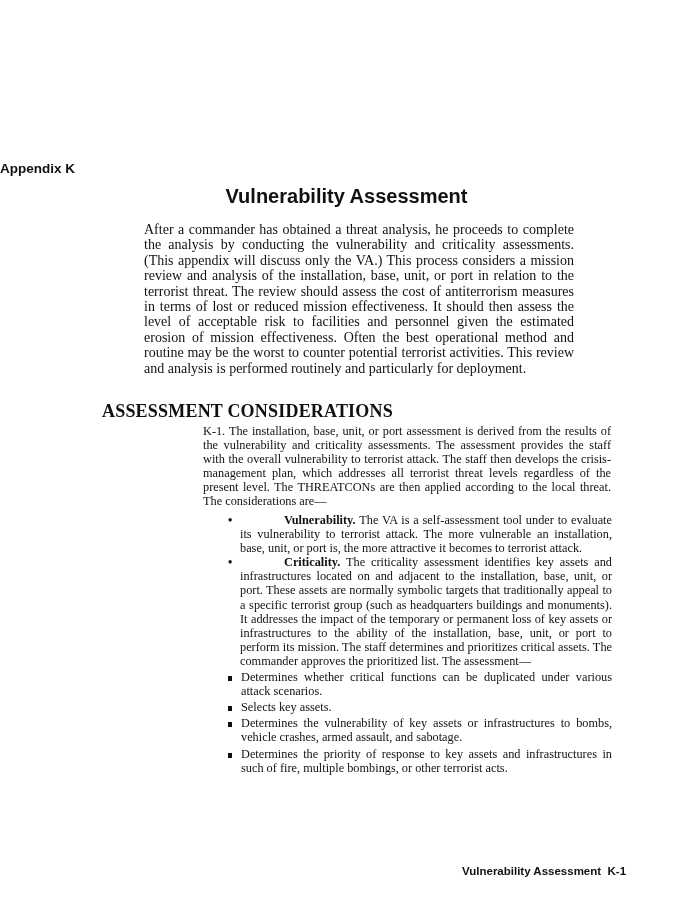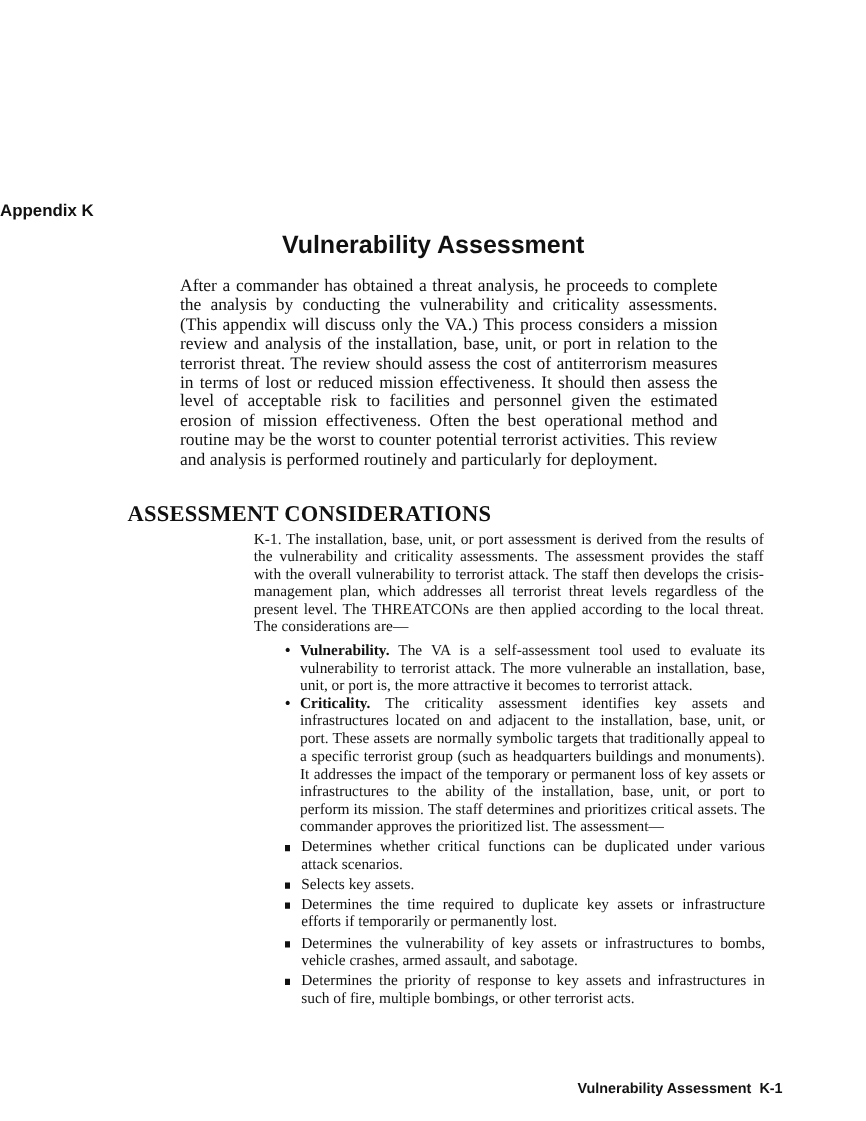--- a/index.html
+++ b/index.html
@@ -16,21 +16,21 @@
   .section-heading { position: absolute; top: 401px; left: 102px;
     font-family: "Liberation Serif", serif; font-weight: bold; font-size: 18px; letter-spacing: 0.2px; }
 
   .k1 { position: absolute; top: 424px; left: 203px; width: 408px;
     font-family: "Liberation Serif", serif; font-size: 12.3px; line-height: 14.1px; text-align: justify; }
 
   .bullets { position: absolute; top: 513px; left: 228px; width: 384px; margin: 0; padding: 0; list-style: none;
     font-family: "Liberation Serif", serif; font-size: 12.3px; line-height: 14.1px; text-align: justify; }
   .bullets li { position: relative; padding-left: 12px; margin-bottom: 0; }
   .bullets li .dot { position: absolute; left: 0; top: 0; font-weight: bold; }
-  .bullets li b { font-weight: bold; }
+  .bullets li b { font-weight: bold; margin-left: 44px; }
 
   .subbullets { list-style: none; margin: 0; padding: 0; margin-left: -12px; }
   .subbullets li { padding-left: 13px; position: relative; margin-top: 2px; }
   .subbullets li .sq { position: absolute; left: 0; top: 6px; width: 4px; height: 5px; background: #111; }
 
   .footer { position: absolute; top: 851px; left: 462px;
     font-family: "Liberation Sans", sans-serif; font-weight: bold; font-size: 11.5px; white-space: pre; margin-top: 14px; }
 </style>
 </head>
 <body>
@@ -40,28 +40,27 @@
 
 <p class="intro" style="margin:0">After a commander has obtained a threat analysis, he proceeds to complete the analysis by conducting the vulnerability and criticality assessments. (This appendix will discuss only the VA.) This process considers a mission review and analysis of the installation, base, unit, or port in relation to the terrorist threat. The review should assess the cost of antiterrorism measures in terms of lost or reduced mission effectiveness. It should then assess the level of acceptable risk to facilities and personnel given the estimated erosion of mission effectiveness. Often the best operational method and routine may be the worst to counter potential terrorist activities. This review and analysis is performed routinely and particularly for deployment.</p>
 
 <div class="section-heading">ASSESSMENT CONSIDERATIONS</div>
 
 <p class="k1" style="margin:0">K-1. The installation, base, unit, or port assessment is derived from the results of the vulnerability and criticality assessments. The assessment provides the staff with the overall vulnerability to terrorist attack. The staff then develops the crisis-management plan, which addresses all terrorist threat levels regardless of the present level. The THREATCONs are then applied according to the local threat. The considerations are—</p>
 
 <ul class="bullets">
   <li>
     <span class="dot">•</span>
-    <b>Vulnerability.</b><span> The VA is a self-assessment tool used to evaluate its vulnerability to terrorist attack. The more vulnerable an installation, base, unit, or port is, the more attractive it becomes to terrorist attack.</span>
+    <b>Vulnerability.</b><span> The VA is a self-assessment tool under to evaluate its vulnerability to terrorist attack. The more vulnerable an installation, base, unit, or port is, the more attractive it becomes to terrorist attack.</span>
   </li>
   <li>
     <span class="dot">•</span>
     <b>Criticality.</b><span> The criticality assessment identifies key assets and infrastructures located on and adjacent to the installation, base, unit, or port. These assets are normally symbolic targets that traditionally appeal to a specific terrorist group (such as headquarters buildings and monuments). It addresses the impact of the temporary or permanent loss of key assets or infrastructures to the ability of the installation, base, unit, or port to perform its mission. The staff determines and prioritizes critical assets. The commander approves the prioritized list. The assessment—</span>
     <ul class="subbullets">
       <li><span class="sq"></span><span>Determines whether critical functions can be duplicated under various attack scenarios.</span></li>
       <li><span class="sq"></span><span>Selects key assets.</span></li>
-      <li><span class="sq"></span><span>Determines the time required to duplicate key assets or infrastructure efforts if temporarily or permanently lost.</span></li>
       <li><span class="sq"></span><span>Determines the vulnerability of key assets or infrastructures to bombs, vehicle crashes, armed assault, and sabotage.</span></li>
       <li><span class="sq"></span><span>Determines the priority of response to key assets and infrastructures in such of fire, multiple bombings, or other terrorist acts.</span></li>
     </ul>
   </li>
 </ul>
 
 <div class="footer"><span>Vulnerability Assessment</span>  <span>K-1</span></div>
 
 </body></html>

